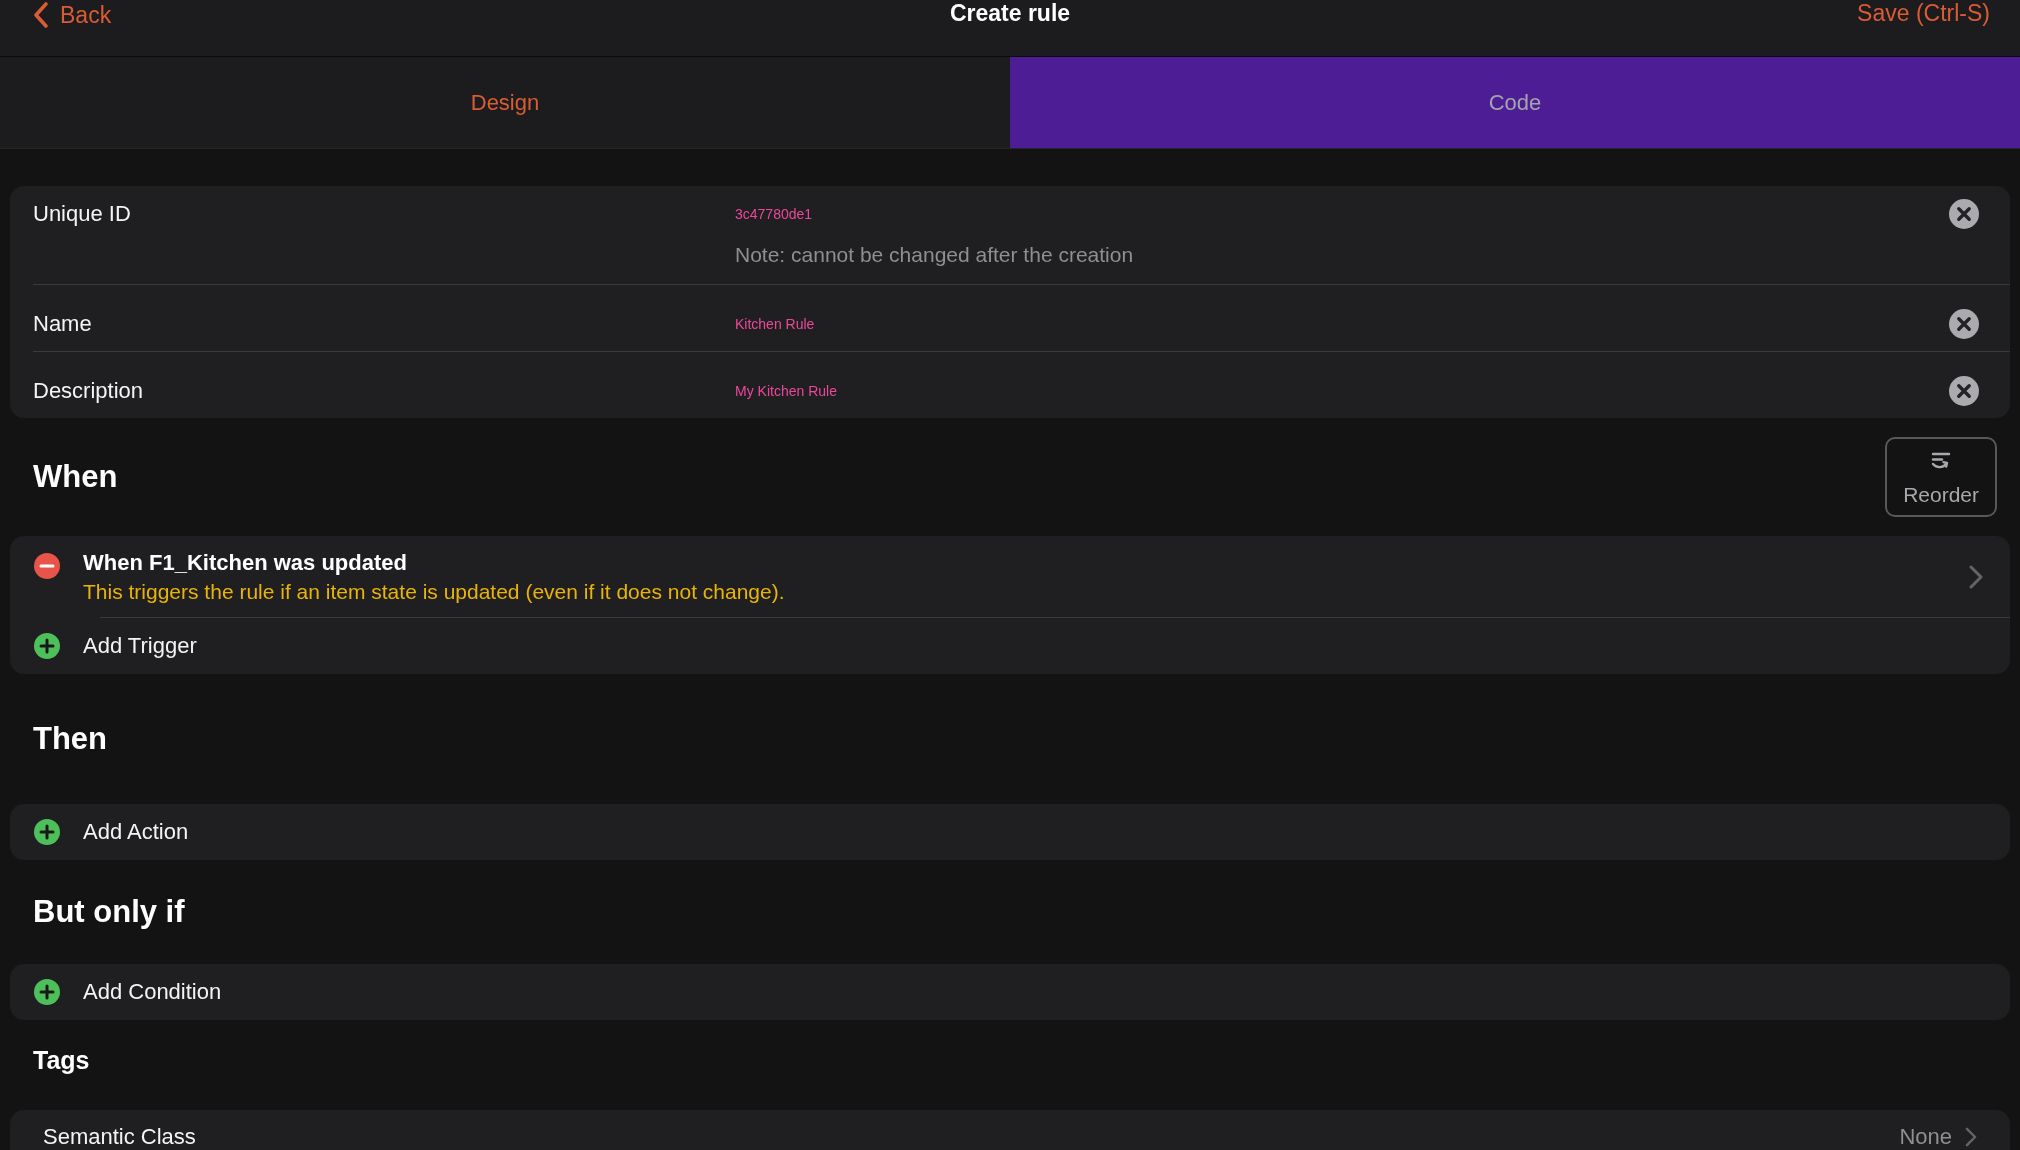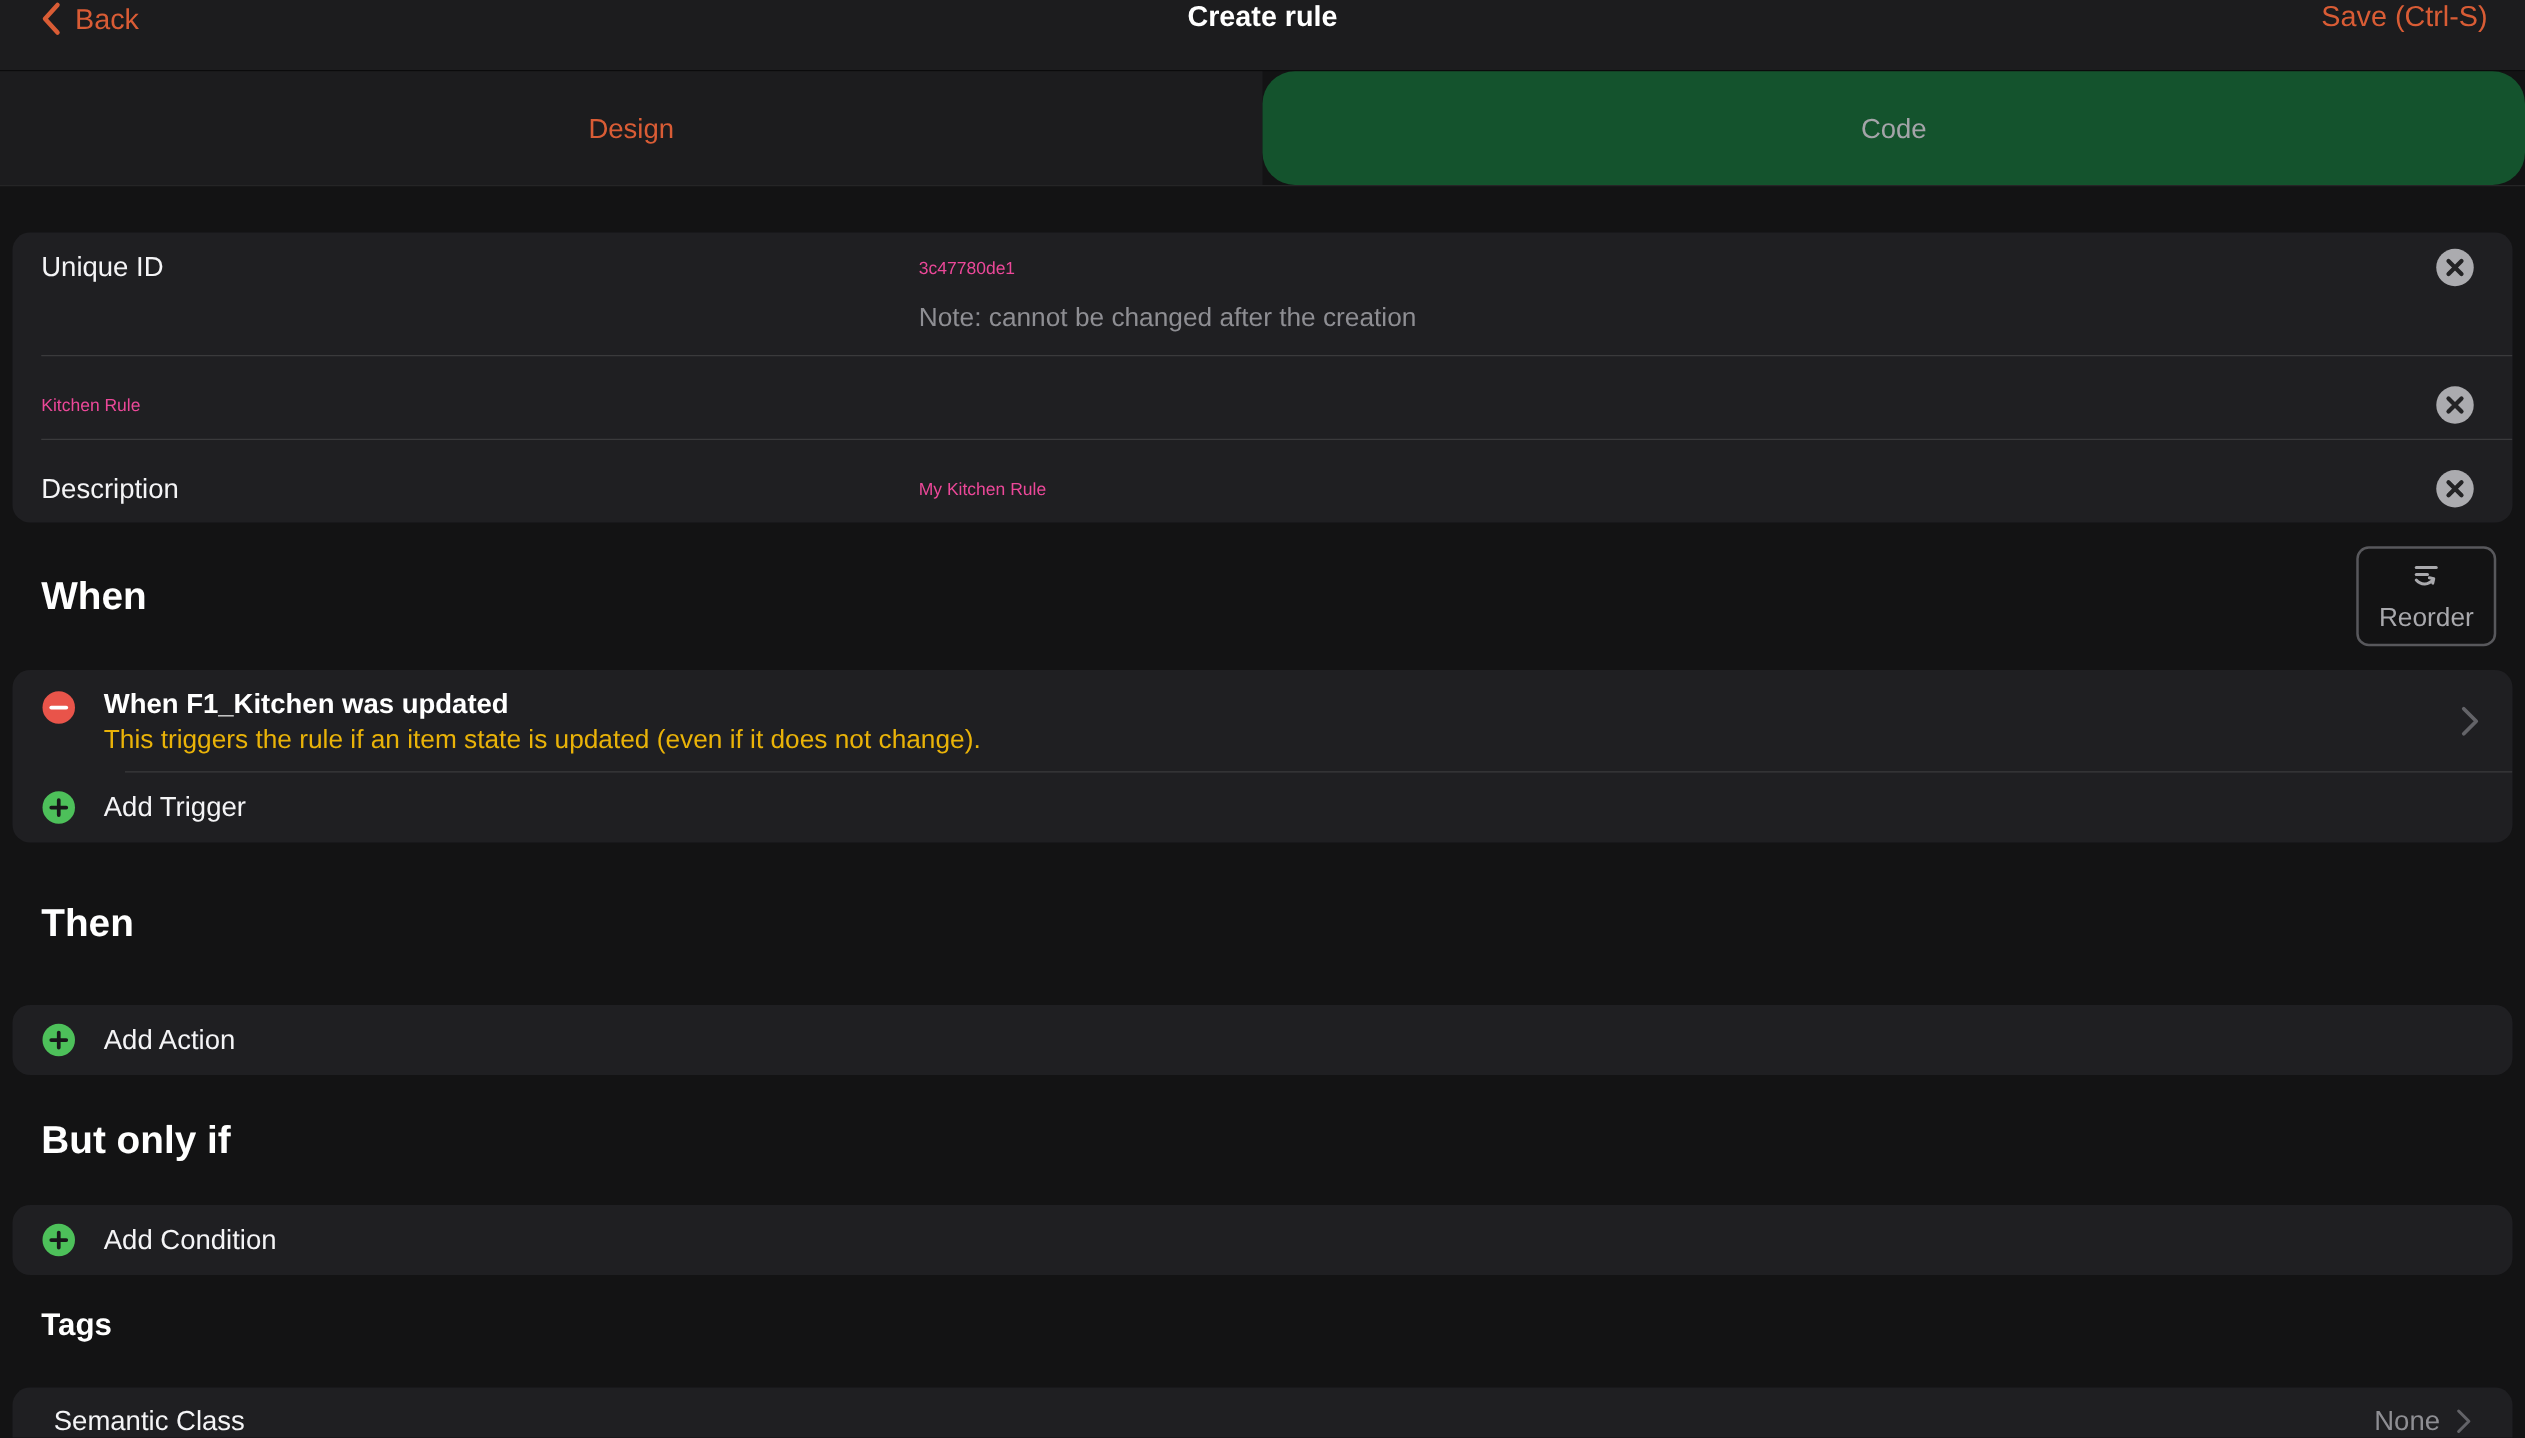--- a/index.html
+++ b/index.html
@@ -26,21 +26,21 @@
   
   .tabbar{
     height:91px;display:flex;
     border-bottom:1px solid rgba(255,255,255,.08);
   }
   .tab{
     flex:1;display:flex;align-items:center;justify-content:center;
     font-size:22px;cursor:pointer;
   }
   .tab.active{background:#1c1c1e;color:#d95c35;}
-  .tab.inactive{background:#14532d;color:#a4a4a9;border-radius:26px;}
+  .tab.inactive{background:#4c1d95;color:#a4a4a9;}
   
   .card{
     margin:0 10px;background:#1f1f22;border-radius:14px;
     overflow:hidden;
   }
   .spacer{height:37px;}
   .frow{
     display:flex;align-items:center;
     padding:12px 30px 0 23px;box-sizing:border-box;min-height:66px;
     position:relative;
@@ -118,20 +118,21 @@
     </div>
     <div class="clear-btn">
       <svg width="32" height="32" viewBox="0 0 32 32">
         <circle cx="16" cy="16" r="15" fill="#ababaf"></circle>
         <path d="M10.8 10.8 L21.2 21.2 M21.2 10.8 L10.8 21.2" stroke="#232325" stroke-width="3.4" stroke-linecap="round"></path>
       </svg>
     </div>
   </div>
   <div class="divider"></div>
   <div class="frow">
+    <div class="flabel">Name</div>
     <div class="fvals">
         <div class="fvalue">Kitchen Rule</div>
       </div>
     <div class="clear-btn">
       <svg width="32" height="32" viewBox="0 0 32 32">
         <circle cx="16" cy="16" r="15" fill="#ababaf"></circle>
         <path d="M10.8 10.8 L21.2 21.2 M21.2 10.8 L10.8 21.2" stroke="#232325" stroke-width="3.4" stroke-linecap="round"></path>
       </svg>
     </div>
   </div>

